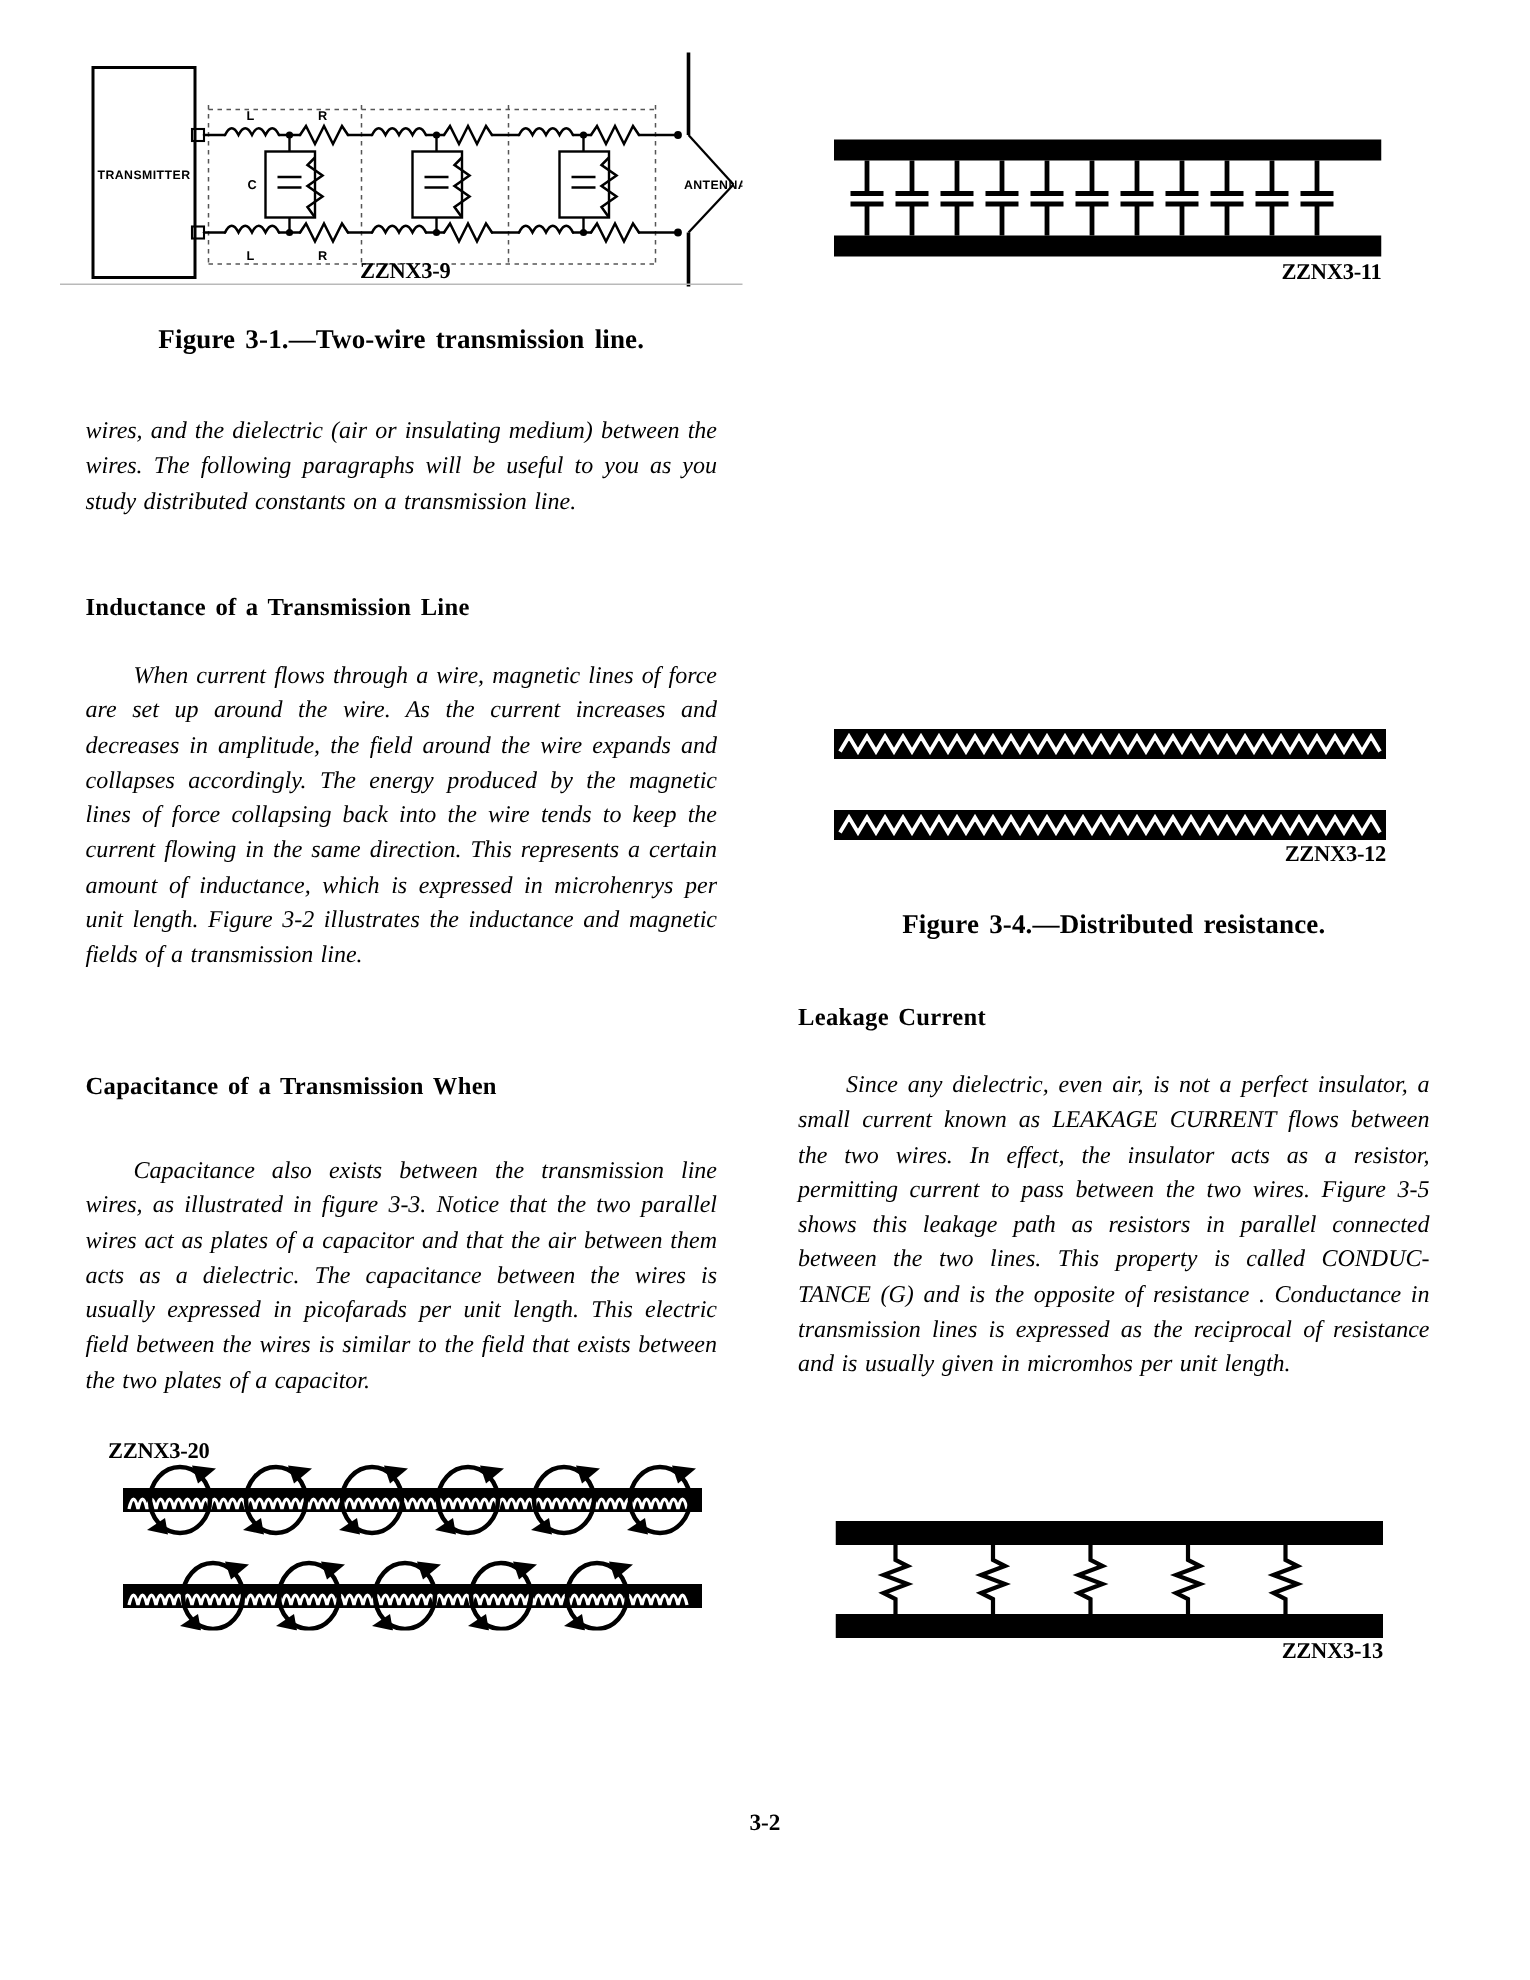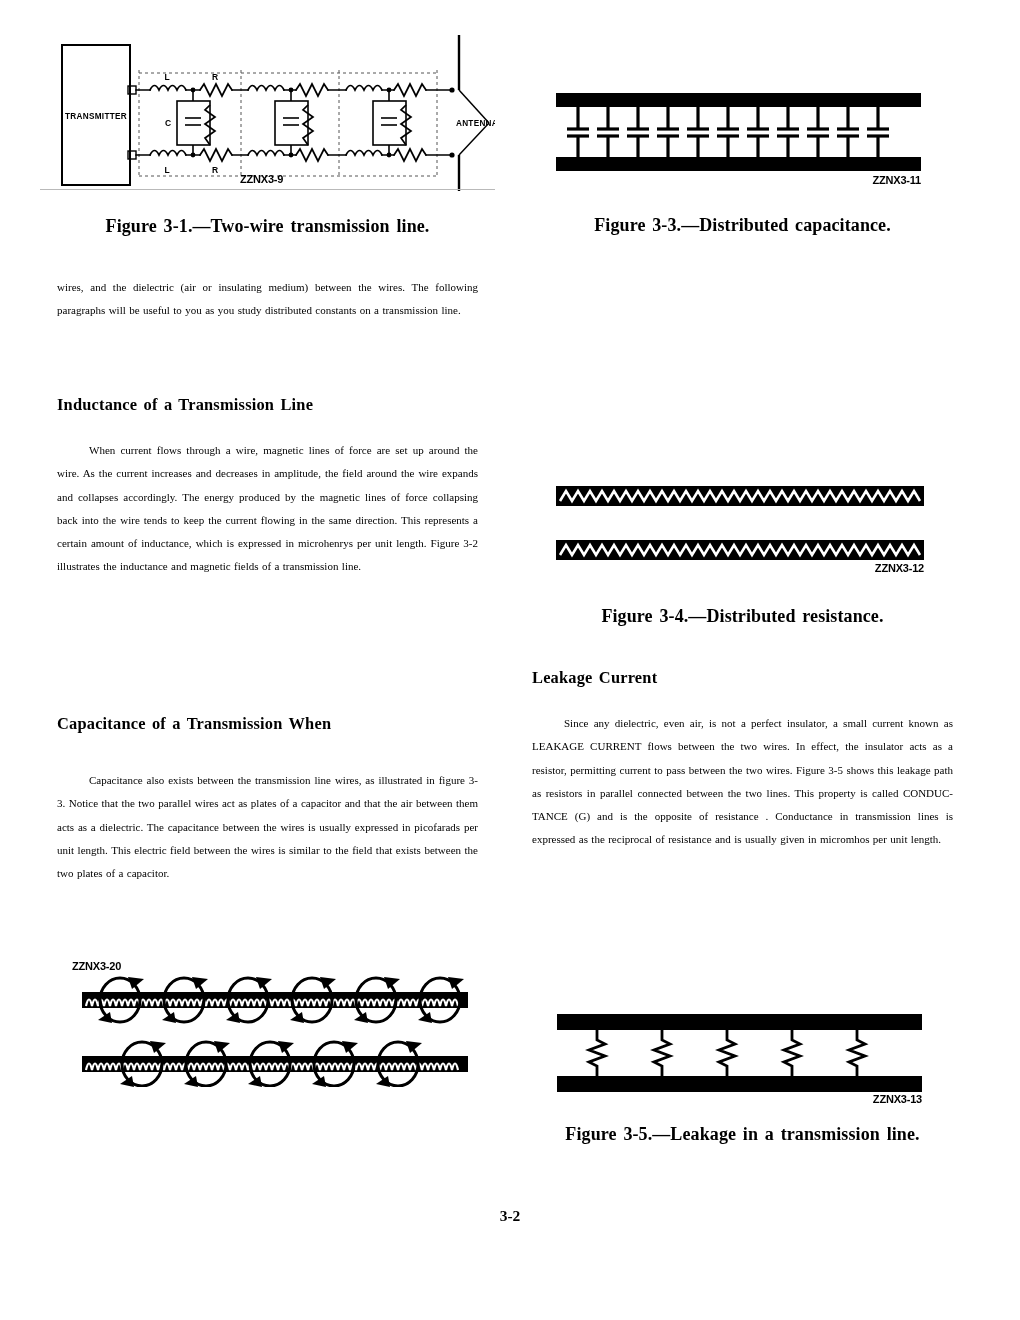--- a/index.html
+++ b/index.html
@@ -18,26 +18,27 @@
 
   .page {
     position: absolute;
     inset: 0;
     width: 1020px;
     height: 1320px;
   }
 
   
   p.body {
-    font-size: 11px;
+    font-size: 16px;
     line-height: 23.3px;
     text-align: justify;
     text-align-last: left;
     margin: 0 0 0 0;
     word-spacing: 0.06em;
+    font-style: italic;
   }
   p.body.indent { text-indent: 32px; }
 
   h3.head {
     font-size: 16.4px;
     font-weight: bold;
     margin: 0;
     letter-spacing: 0.2px;
     word-spacing: 0.12em;
   }
@@ -57,22 +58,22 @@
     top: 1207px;
     text-align: center;
     font-size: 15.5px;
     font-weight: bold;
   }
 
   
   .fig { position: absolute; }
   .fig-id {
     position: absolute;
-    font-family: Liberation Sans, sans-serif;
-    font-size: 11px;
+    font-family: Liberation Serif, serif;
+    font-size: 15px;
     font-weight: bold;
     letter-spacing: -0.2px;
     color: #000;
   }
 
   
   #fig31 { left: 40px; top: 33px; width: 455px; height: 160px; }
   #fig31 .rule {
     position: absolute; left: 0; top: 156px; width: 455px; height: 1px;
     background: #b9b9b9;
@@ -275,21 +276,20 @@
           <line x1="251" y1="51" x2="273" y2="51"></line>
         <line x1="292" y1="72" x2="292" y2="52"></line>
           <line x1="281" y1="51" x2="303" y2="51"></line>
         <line x1="322" y1="72" x2="322" y2="52"></line>
           <line x1="311" y1="51" x2="333" y2="51"></line>
       </g>
     </svg>
     <div class="fig-id" style="right:0px; top:89px;">ZZNX3-11</div>
   </div>
 
-  <div class="cap cap-abs" id="cap33">Figure  3-3.—Distributed capacitance.</div>
 
   <div class="fig barfig" id="fig34">
     <svg width="368" height="95" viewBox="0 0 368 95">
 
       <rect x="0" y="4" width="368" height="20" fill="#000"></rect>
       <path d="M4 19 L10 9 L16 19 L22 9 L28 19 L34 9 L40 19 L46 9 L52 19 L58 9 L64 19 L70 9
                L76 19 L82 9 L88 19 L94 9 L100 19 L106 9 L112 19 L118 9 L124 19 L130 9
                L136 19 L142 9 L148 19 L154 9 L160 19 L166 9 L172 19 L178 9 L184 19 L190 9
                L196 19 L202 9 L208 19 L214 9 L220 19 L226 9 L232 19 L238 9 L244 19 L250 9
                L256 19 L262 9 L268 19 L274 9 L280 19 L286 9 L292 19 L298 9 L304 19 L310 9
@@ -397,21 +397,20 @@
         <path d="M40 22 L40 32 L48 36 L32 42 L48 48 L32 54 L40 58 L40 68"></path>
         <path d="M105 22 L105 32 L113 36 L97 42 L113 48 L97 54 L105 58 L105 68"></path>
         <path d="M170 22 L170 32 L178 36 L162 42 L178 48 L162 54 L170 58 L170 68"></path>
         <path d="M235 22 L235 32 L243 36 L227 42 L243 48 L227 54 L235 58 L235 68"></path>
         <path d="M300 22 L300 32 L308 36 L292 42 L308 48 L292 54 L300 58 L300 68"></path>
       </g>
     </svg>
     <div class="fig-id" style="right:0px; top:85px;">ZZNX3-13</div>
   </div>
 
-  <div class="cap cap-abs" id="cap35">Figure  3-5.—Leakage in a transmission line.</div>
 
   <p class="body" id="lc-p1">wires, and the dielectric (air  or  insulating  medium) between  the  wires.  The  following  paragraphs  will be  useful  to  you  as  you  study  distributed  constants on  a transmission  line.</p>
 
   <h3 class="head" id="lc-h1">Inductance  of  a Transmission Line</h3>
 
   <p class="body indent" id="lc-p2">When current flows  through a wire, magnetic lines of  force  are  set  up  around  the  wire.  As  the  current increases and  decreases in  amplitude,  the  field around the  wire  expands  and  collapses  accordingly.  The energy  produced  by  the  magnetic  lines  of  force collapsing back  into  the wire  tends to keep  the  current flowing in  the same direction. This represents a certain amount  of  inductance,  which  is  expressed  in microhenrys  per  unit  length.  Figure  3-2  illustrates the  inductance  and  magnetic  fields  of  a transmission line.</p>
 
   <h3 class="head" id="lc-h2">Capacitance  of  a Transmission When</h3>
 
   <p class="body indent" id="lc-p3">Capacitance  also  exists  between  the  transmission line  wires,  as  illustrated  in  figure  3-3.  Notice that the  two parallel wires act  as plates of a capacitor and that  the  air  between them  acts  as  a dielectric. The capacitance  between  the  wires  is  usually  expressed in  picofarads  per  unit  length.  This  electric  field between  the  wires  is  similar  to  the  field  that  exists between  the  two plates  of  a capacitor.</p>

